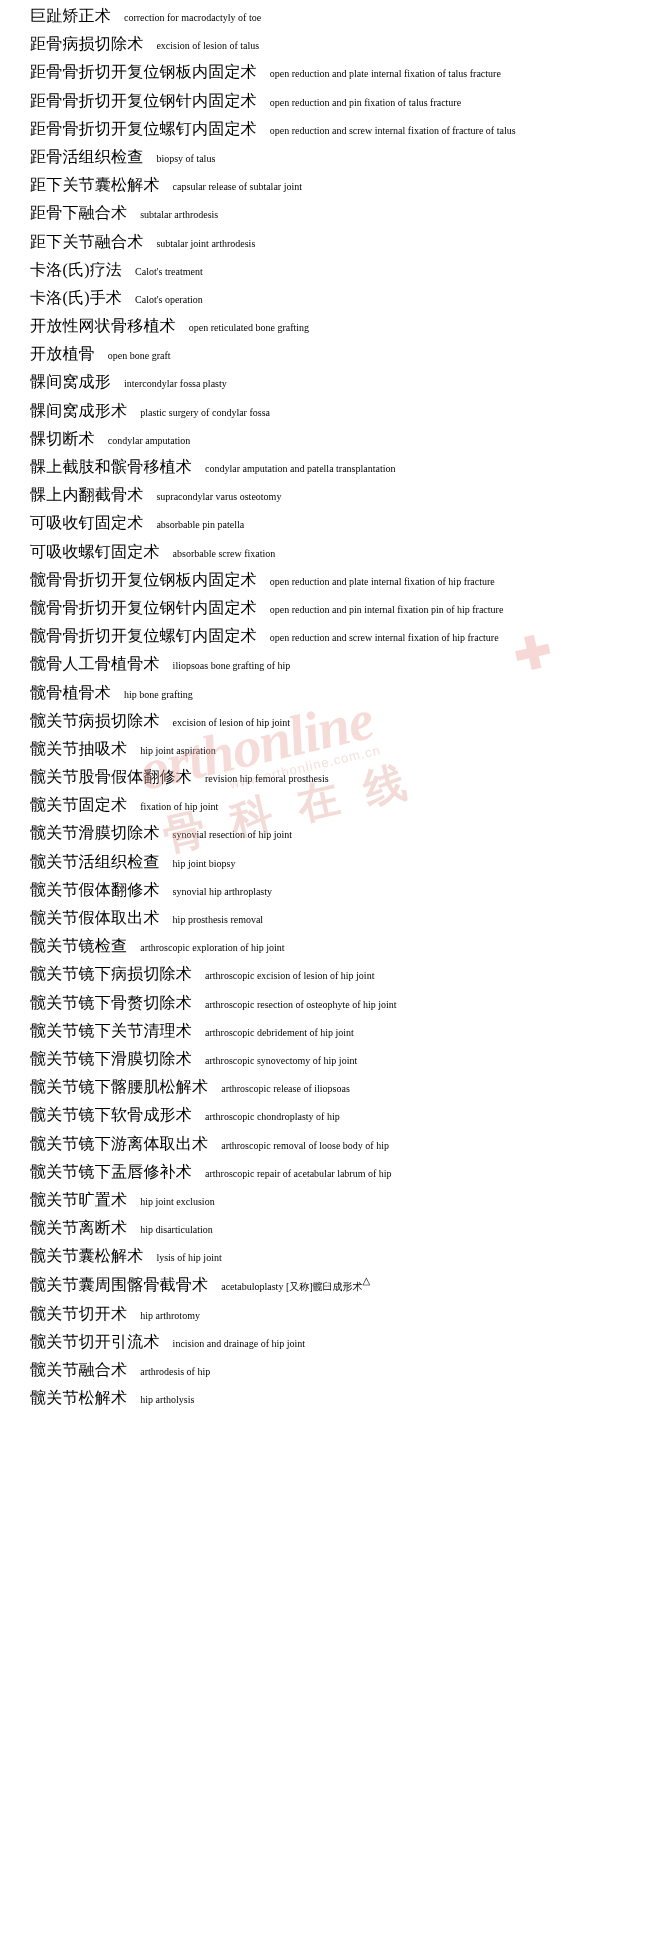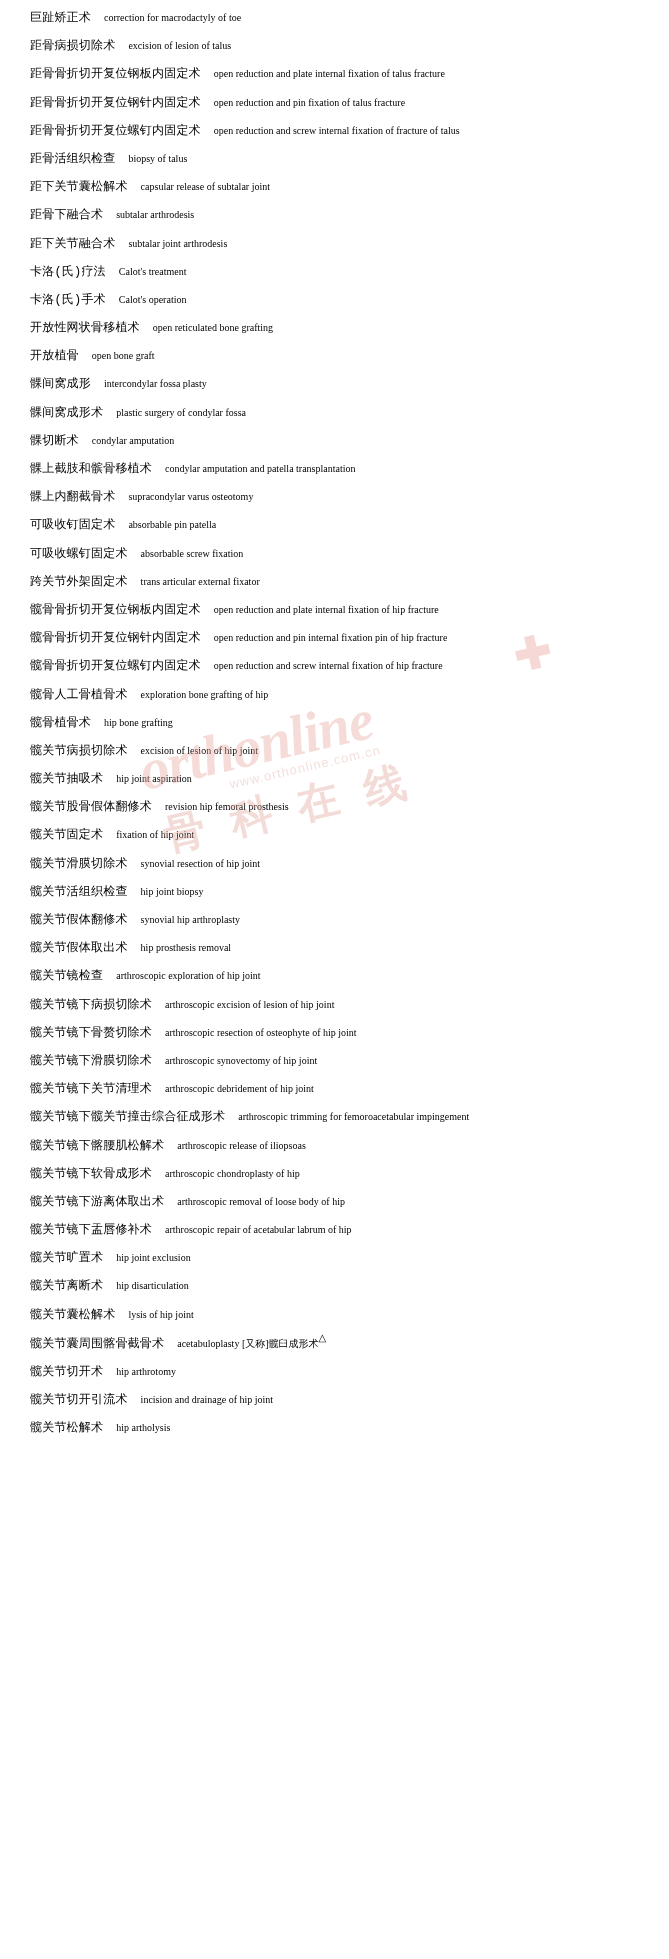--- a/index.html
+++ b/index.html
@@ -25,22 +25,22 @@
   .entry {
     position: relative;
     font-size: 15.2px;
     line-height: 1.0;
     margin: 0 0 12.2px 0;
     padding-left: 0;
     text-indent: 0;
     white-space: normal;
   }
   .entry .zh {
-    font-family: Liberation Mono, monospace;
-    font-size: 12px;
+    font-family: Liberation Serif, serif;
+    font-size: 16px;
     letter-spacing: 0.2px;
     text-align: right;
   }
   .entry .gap {
     display: inline-block;
     width: 13px;
   }
   .entry .en {
     font-family: Liberation Serif, serif;
     font-size: 10px;
@@ -137,50 +137,49 @@
       <div class="entry"><span class="zh">卡洛(氏)手术</span><span class="gap"></span><span class="en">Calot's operation</span></div>
       <div class="entry"><span class="zh">开放性网状骨移植术</span><span class="gap"></span><span class="en">open reticulated bone grafting</span></div>
       <div class="entry"><span class="zh">开放植骨</span><span class="gap"></span><span class="en">open bone graft</span></div>
       <div class="entry"><span class="zh">髁间窝成形</span><span class="gap"></span><span class="en">intercondylar fossa plasty</span></div>
       <div class="entry"><span class="zh">髁间窝成形术</span><span class="gap"></span><span class="en">plastic surgery of condylar fossa</span></div>
       <div class="entry"><span class="zh">髁切断术</span><span class="gap"></span><span class="en">condylar amputation</span></div>
       <div class="entry wrap"><span class="zh">髁上截肢和髌骨移植术</span><span class="gap"></span><span class="en">condylar amputation and patella transplantation</span></div>
       <div class="entry"><span class="zh">髁上内翻截骨术</span><span class="gap"></span><span class="en">supracondylar varus osteotomy</span></div>
       <div class="entry"><span class="zh">可吸收钉固定术</span><span class="gap"></span><span class="en">absorbable pin patella</span></div>
       <div class="entry"><span class="zh">可吸收螺钉固定术</span><span class="gap"></span><span class="en">absorbable screw fixation</span></div>
-      <div class="entry"><span class="zh">跨关节外架固定术</span><span class="gap"></span><span class="en">trans articular external fixator</span></div>
       <div class="entry wrap"><span class="zh">髋骨骨折切开复位钢板内固定术</span><span class="gap"></span><span class="en">open reduction and plate internal fixation of hip fracture</span></div>
       <div class="entry wrap"><span class="zh">髋骨骨折切开复位钢针内固定术</span><span class="gap"></span><span class="en">open reduction and pin internal fixation pin of hip fracture</span></div>
       <div class="entry wrap"><span class="zh">髋骨骨折切开复位螺钉内固定术</span><span class="gap"></span><span class="en">open reduction and screw internal fixation of hip fracture</span></div>
-      <div class="entry"><span class="zh">髋骨人工骨植骨术</span><span class="gap"></span><span class="en">exploration bone grafting of hip</span></div>
+      <div class="entry"><span class="zh">髋骨人工骨植骨术</span><span class="gap"></span><span class="en">iliopsoas bone grafting of hip</span></div>
       <div class="entry"><span class="zh">髋骨植骨术</span><span class="gap"></span><span class="en">hip bone grafting</span></div>
       <div class="entry"><span class="zh">髋关节病损切除术</span><span class="gap"></span><span class="en">excision of lesion of hip joint</span></div>
       <div class="entry"><span class="zh">髋关节抽吸术</span><span class="gap"></span><span class="en">hip joint aspiration</span></div>
       <div class="entry"><span class="zh">髋关节股骨假体翻修术</span><span class="gap"></span><span class="en">revision hip femoral prosthesis</span></div>
       <div class="entry"><span class="zh">髋关节固定术</span><span class="gap"></span><span class="en">fixation of hip joint</span></div>
       <div class="entry"><span class="zh">髋关节滑膜切除术</span><span class="gap"></span><span class="en">synovial resection of hip joint</span></div>
       <div class="entry"><span class="zh">髋关节活组织检查</span><span class="gap"></span><span class="en">hip joint biopsy</span></div>
       <div class="entry"><span class="zh">髋关节假体翻修术</span><span class="gap"></span><span class="en">synovial hip arthroplasty</span></div>
       <div class="entry"><span class="zh">髋关节假体取出术</span><span class="gap"></span><span class="en">hip prosthesis removal</span></div>
       <div class="entry"><span class="zh">髋关节镜检查</span><span class="gap"></span><span class="en">arthroscopic exploration of hip joint</span></div>
       <div class="entry"><span class="zh">髋关节镜下病损切除术</span><span class="gap"></span><span class="en">arthroscopic excision of lesion of hip joint</span></div>
       <div class="entry wrap"><span class="zh">髋关节镜下骨赘切除术</span><span class="gap"></span><span class="en">arthroscopic resection of osteophyte of hip joint</span></div>
+      <div class="entry"><span class="zh">髋关节镜下关节清理术</span><span class="gap"></span><span class="en">arthroscopic debridement of hip joint</span></div>
       <div class="entry"><span class="zh">髋关节镜下滑膜切除术</span><span class="gap"></span><span class="en">arthroscopic synovectomy of hip joint</span></div>
-      <div class="entry"><span class="zh">髋关节镜下关节清理术</span><span class="gap"></span><span class="en">arthroscopic debridement of hip joint</span></div>
-      <div class="entry wrap"><span class="zh">髋关节镜下髋关节撞击综合征成形术</span><span class="gap"></span><span class="en">arthroscopic trimming for femoroacetabular impingement</span></div>
       <div class="entry"><span class="zh">髋关节镜下髂腰肌松解术</span><span class="gap"></span><span class="en">arthroscopic release of iliopsoas</span></div>
       <div class="entry"><span class="zh">髋关节镜下软骨成形术</span><span class="gap"></span><span class="en">arthroscopic chondroplasty of hip</span></div>
       <div class="entry"><span class="zh">髋关节镜下游离体取出术</span><span class="gap"></span><span class="en">arthroscopic removal of loose body of hip</span></div>
       <div class="entry"><span class="zh">髋关节镜下盂唇修补术</span><span class="gap"></span><span class="en">arthroscopic repair of acetabular labrum of hip</span></div>
       <div class="entry"><span class="zh">髋关节旷置术</span><span class="gap"></span><span class="en">hip joint exclusion</span></div>
       <div class="entry"><span class="zh">髋关节离断术</span><span class="gap"></span><span class="en">hip disarticulation</span></div>
       <div class="entry"><span class="zh">髋关节囊松解术</span><span class="gap"></span><span class="en">lysis of hip joint</span></div>
       <div class="entry"><span class="zh">髋关节囊周围髂骨截骨术</span><span class="gap"></span><span class="en">acetabuloplasty  [又称]髋臼成形术</span><span class="sup">△</span></div>
       <div class="entry"><span class="zh">髋关节切开术</span><span class="gap"></span><span class="en">hip arthrotomy</span></div>
       <div class="entry"><span class="zh">髋关节切开引流术</span><span class="gap"></span><span class="en">incision and drainage of hip joint</span></div>
+      <div class="entry"><span class="zh">髋关节融合术</span><span class="gap"></span><span class="en">arthrodesis of hip</span></div>
       <div class="entry"><span class="zh">髋关节松解术</span><span class="gap"></span><span class="en">hip artholysis</span></div>
     </div>
 
   <div id="watermark">
     <div id="wm-inner">
       <div class="wm-cross"></div>
       <div class="wm-text-1">orthonline</div>
       <div class="wm-text-2">www.orthonline.com.cn</div>
       <div class="wm-text-3">骨 科 在 线</div>
     </div>

